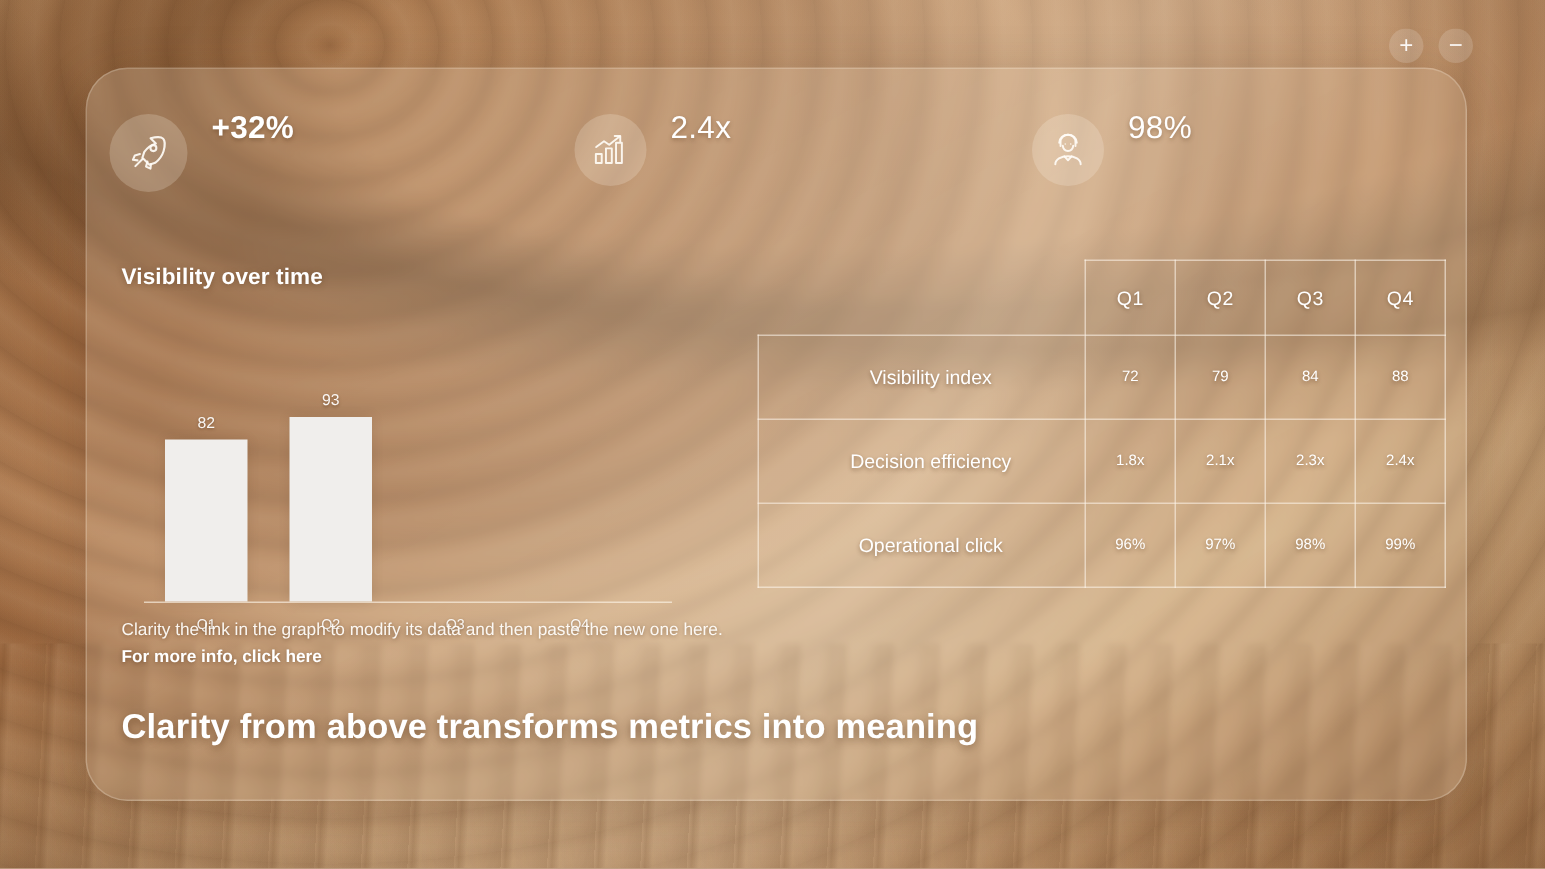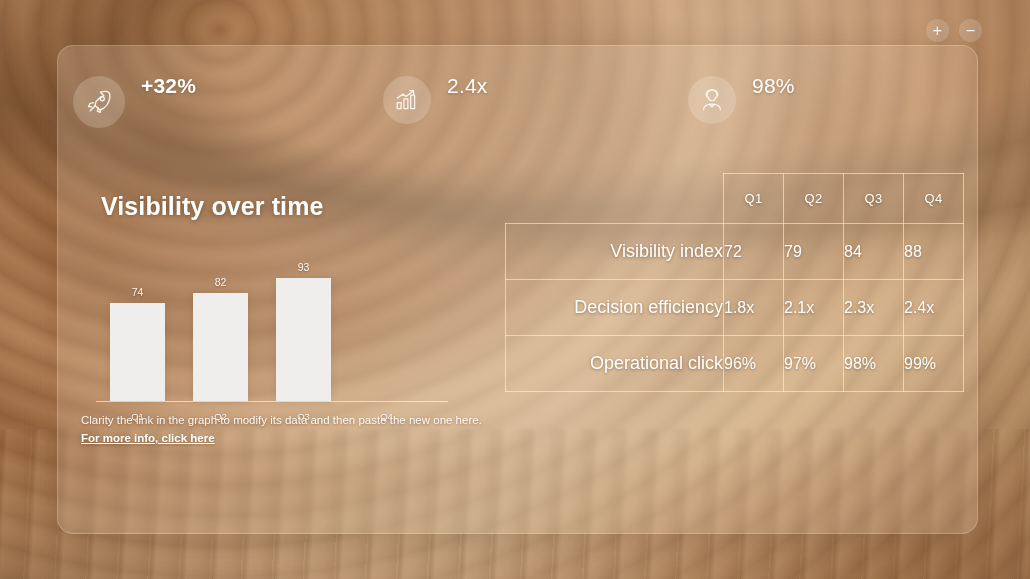--- a/index.html
+++ b/index.html
@@ -128,21 +128,21 @@
     user-select: none;
   }
 
   
   .glass-card {
     position: absolute;
     left: 57px;
     top: 45px;
     width: 921px;
     height: 489px;
-    border-radius: 16px;
+    border-radius: 28px;
     background: linear-gradient(150deg,
        rgba(255,245,230,0.17) 0%,
        rgba(255,244,228,0.11) 45%,
        rgba(255,240,220,0.14) 100%);
     border: 1px solid rgba(255,250,240,0.22);
     box-shadow: 0 6px 34px rgba(60,34,14,0.18);
     backdrop-filter: blur(2px);
     overflow: hidden;
   }
 
@@ -191,27 +191,26 @@
     line-height: 21px;
     color: rgba(255,252,248,0.93);
     text-shadow: 0 1px 3px rgba(70,40,16,0.4);
     max-width: 215px;
   }
 
   
   .chart-title {
     position: absolute;
     left: 23px;
-    top: 146px;
-    font-size: 25px;
+    top: 130px;
+    font-size: 15px;
     font-weight: bold;
     color: #ffffff;
     text-shadow: 0 1px 4px rgba(70,40,16,0.4);
     letter-spacing: 0.1px;
-    margin-left: 20px;
   }
 
   .chart {
     position: absolute;
     left: 38px;
     top: 178px;
     width: 370px;
     height: 200px;
   }
   .bars {
@@ -269,21 +268,20 @@
     top: 365px;
     width: 405px;
     font-size: 11.5px;
     line-height: 18px;
     color: rgba(255,253,250,0.95);
     text-shadow: 0 1px 3px rgba(70,40,16,0.45);
   }
   .chart-note a, .note-link {
     color: #ffffff;
     font-weight: bold;
-    text-decoration: underline;
     cursor: pointer;
     margin-top: 48px;
   }
 
   
   .metrics-table {
     position: absolute;
     left: 447px;
     top: 127px;
     width: 458px;
@@ -308,26 +306,27 @@
   }
   .metrics-table thead th.corner {
     border: none;
     background: transparent;
   }
   .metrics-table tbody td {
     height: 56px;
     font-size: 13px;
   }
   .metrics-table tbody td.row-label {
-    text-align: right;
+    text-align: center;
     padding-left: 12px;
-    font-size: 18px;
+    font-size: 13px;
   }
   .metrics-table tbody td.val {
-    font-size: 16px;
+    text-align: center;
+    font-size: 10px;
   }
 
   
   .headline {
     position: absolute;
     left: 23px;
     top: 425px;
     font-size: 23px;
     font-weight: bold;
     color: #ffffff;
@@ -402,24 +401,20 @@
           <div class="kpi-value">98%</div>
         </div>
       </div>
 
     </div>
 
     <div class="chart-title">Visibility over time</div>
 
     <div class="chart">
       <div class="bars">
-        <div class="bar-slot">
-          <div class="bar-value">74</div>
-          <div class="bar" id="bar1" style="height: 97.68px;"></div>
-        </div>
         <div class="bar-slot">
           <div class="bar-value">82</div>
           <div class="bar" id="bar2" style="height: 108.24px;"></div>
         </div>
         <div class="bar-slot">
           <div class="bar-value">93</div>
           <div class="bar" id="bar3" style="height: 122.76px;"></div>
         </div>
       </div>
       <div class="axis-line"></div>
@@ -470,15 +465,16 @@
         <tr>
           <td class="row-label">Operational click</td>
           <td class="val">96%</td>
           <td class="val">97%</td>
           <td class="val">98%</td>
           <td class="val">99%</td>
         </tr>
       </tbody>
     </table>
 
+    <div class="headline">Clarity from above transforms metrics into meaning</div>
 
   </div>
 </div>
 
 </body></html>

